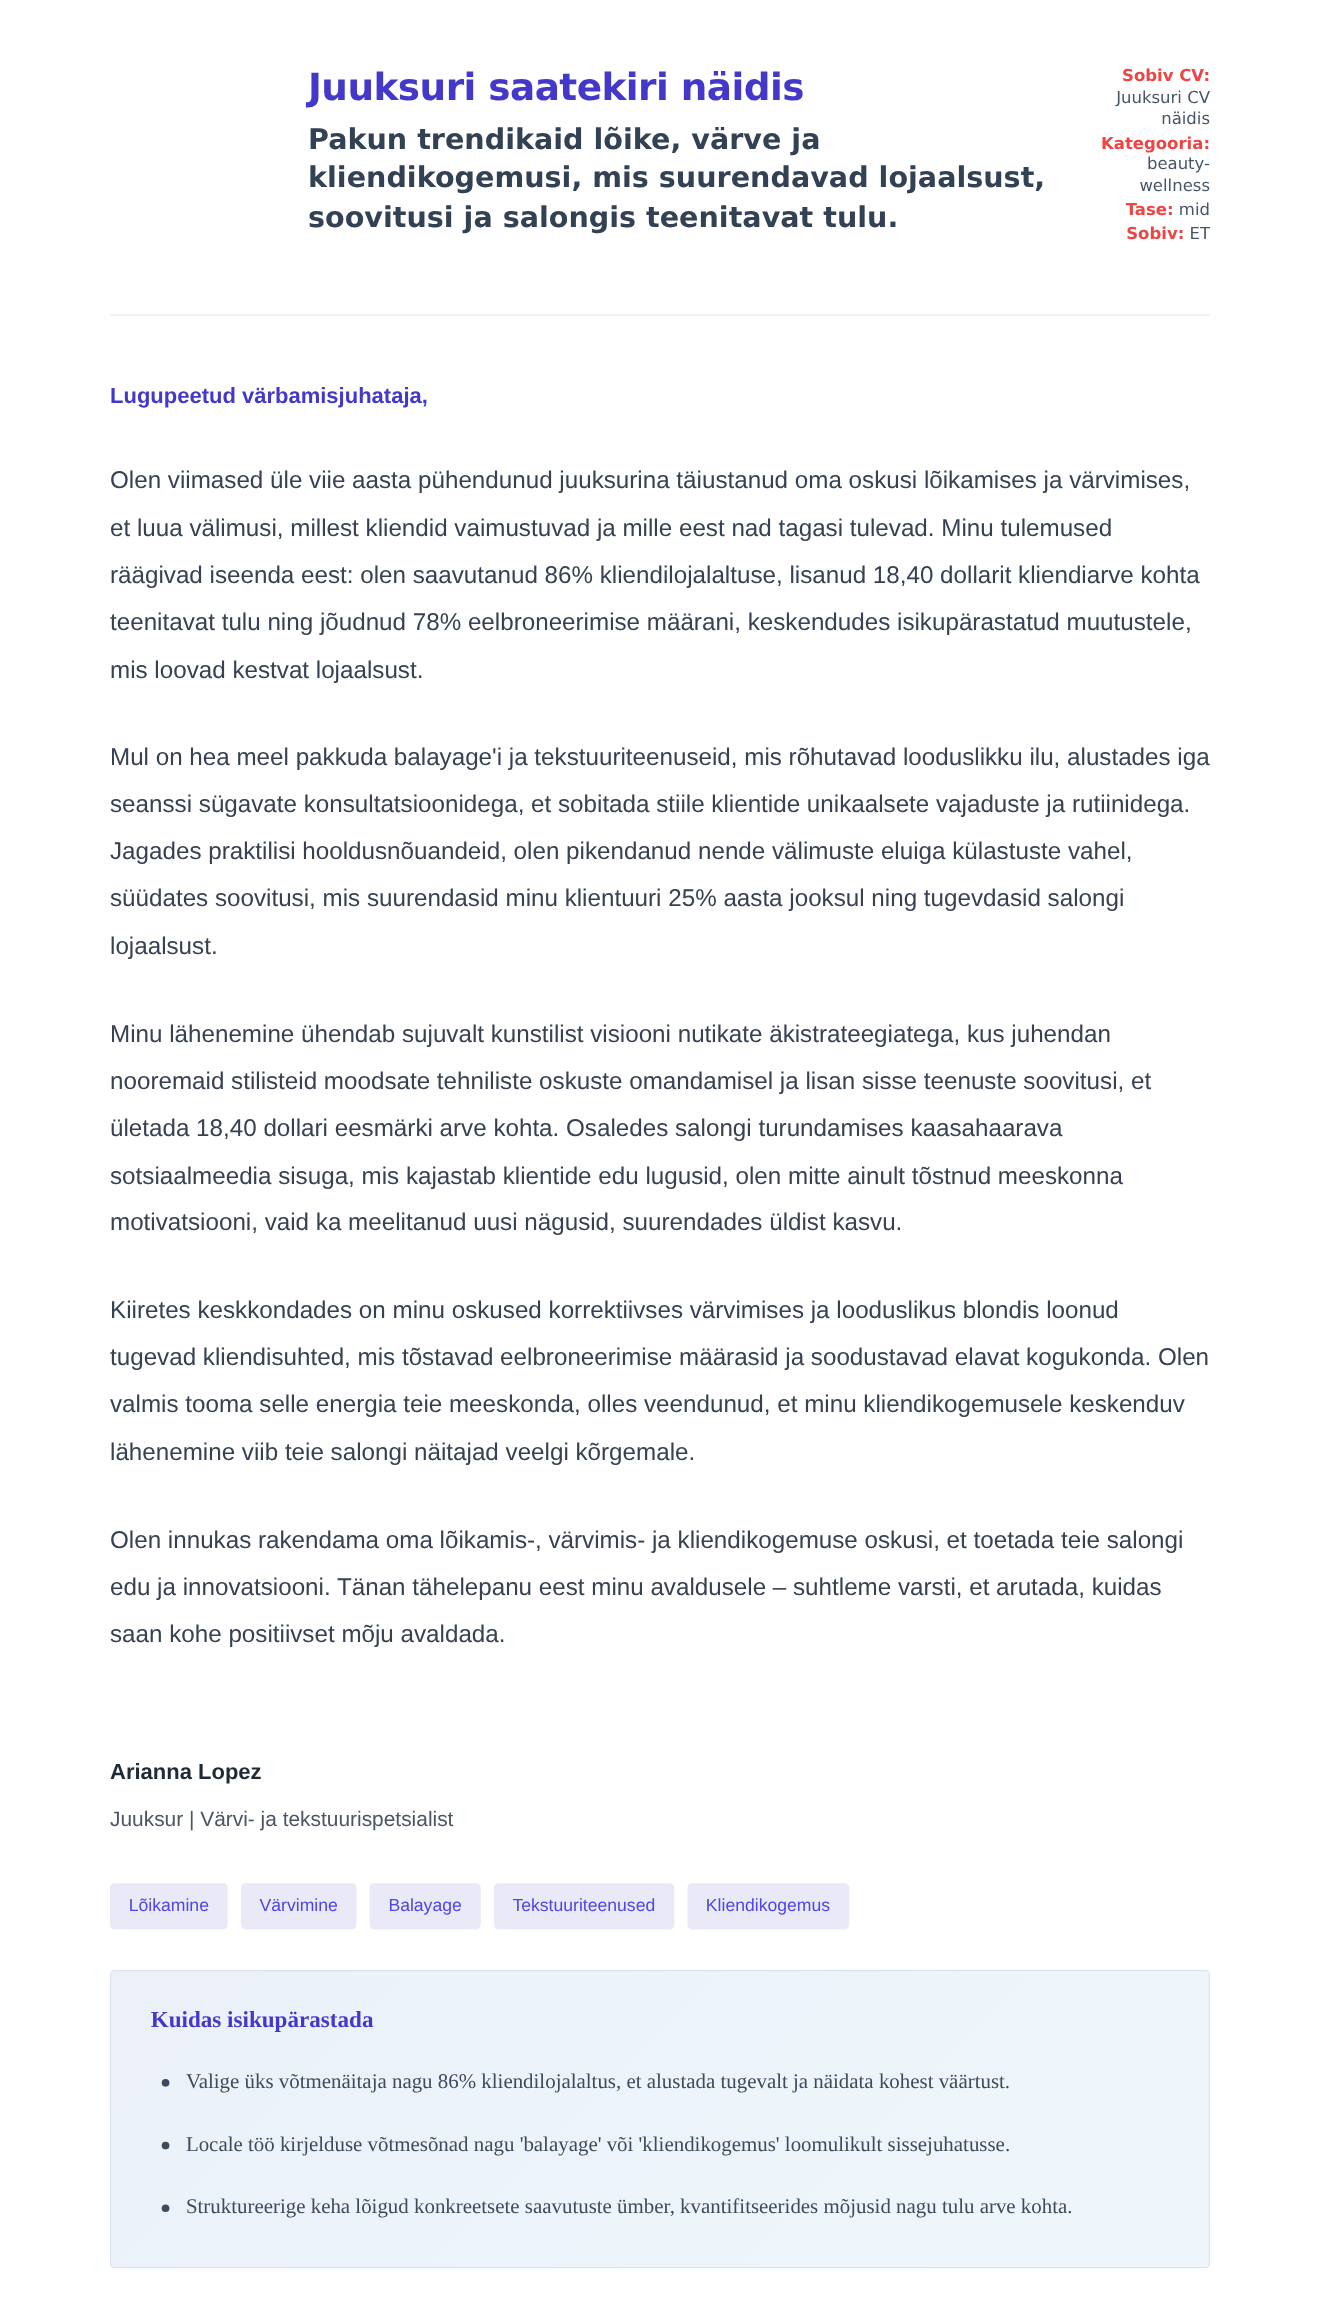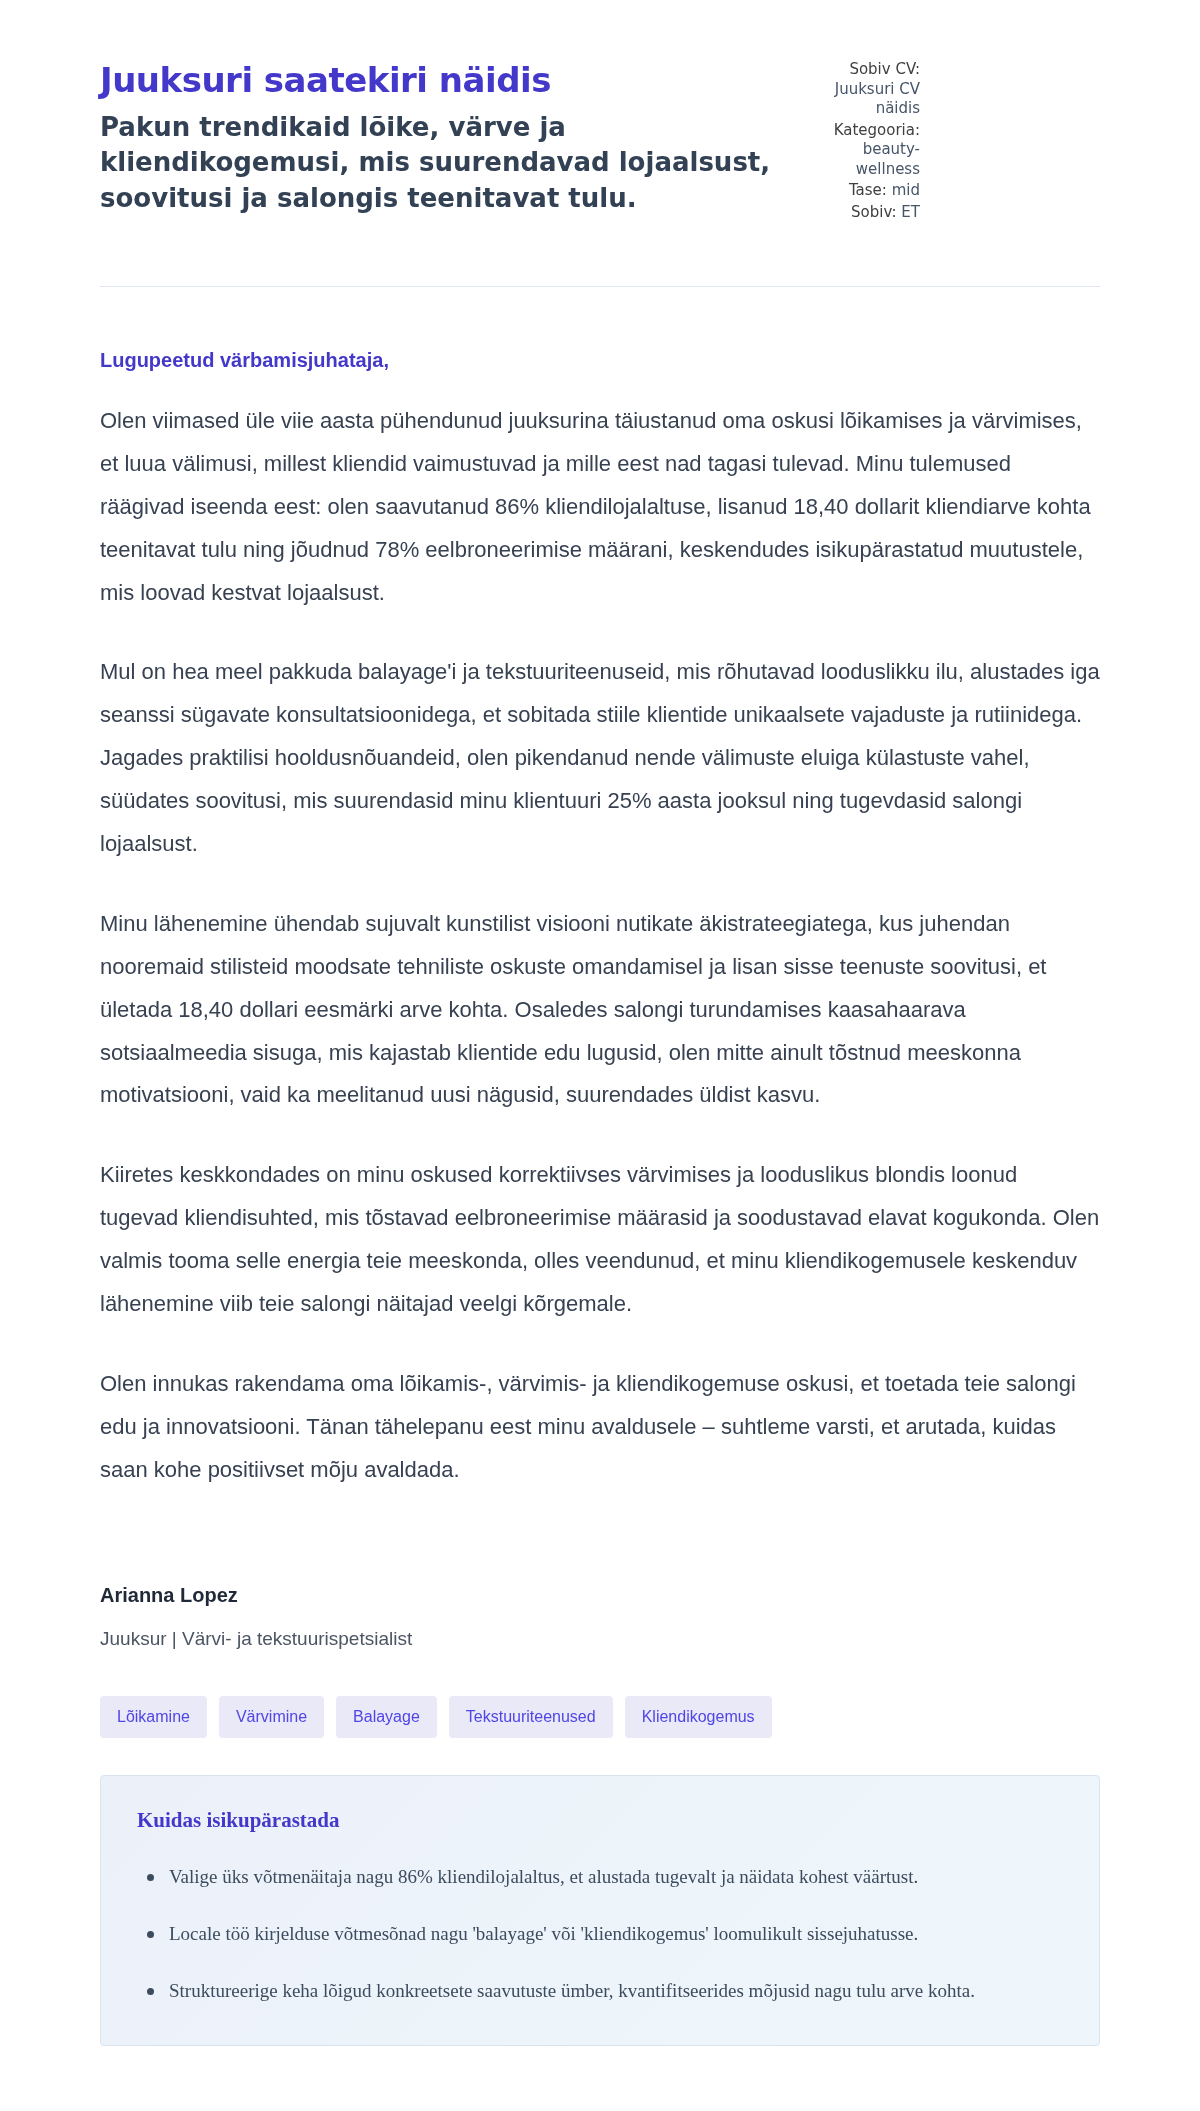--- a/index.html
+++ b/index.html
@@ -10,21 +10,21 @@
     font-family: "DejaVu Sans", sans-serif;
     -webkit-font-smoothing: antialiased;
   }
   .page {
     width: 1000px;
     margin: 0 auto;
     padding-top: 60px;
   }
 
   
-  .header { display: flex; justify-content: flex-start; align-items: flex-start; }
+  .header { display: flex; justify-content: flex-end; align-items: flex-start; }
   .header-left { width: 700px; }
   .title {
     color: #4338ca;
     font-size: 34px;
     font-weight: bold;
     letter-spacing: -0.5px;
     margin-bottom: 10px;
     font-family: "DejaVu Sans", sans-serif;
   }
   .subtitle {
@@ -35,35 +35,35 @@
   }
   .meta {
     width: 120px;
     flex-shrink: 0;
     text-align: right;
     font-size: 15px;
     line-height: 1.3;
     color: #475569;
   }
   .meta-row { margin-bottom: 2px; }
-  .meta-label { font-weight: normal; color: #404040; }
+  .meta-label { font-weight: bold; color: #ef4444; }
 
   .divider {
     border: none;
     border-top: 1px solid #e2e8f0;
     margin-top: 62px;
   }
 
   
   .letter { margin-top: 62px; font-family: "Liberation Sans", sans-serif; }
   .greeting {
     color: #4338ca;
     font-weight: bold;
     font-size: 20px;
-    margin-bottom: 28px;
+    margin-bottom: 44px;
   }
   .letter p.para {
     color: #374151;
     font-size: 22px;
     line-height: 1.95;
     margin-bottom: 37px;
   }
   .signature { margin-top: 92px; }
   .sig-name { color: #1f2937; font-size: 20px; font-weight: bold; }
   .sig-role { color: #4b5563; font-size: 19px; margin-top: 21px; }

